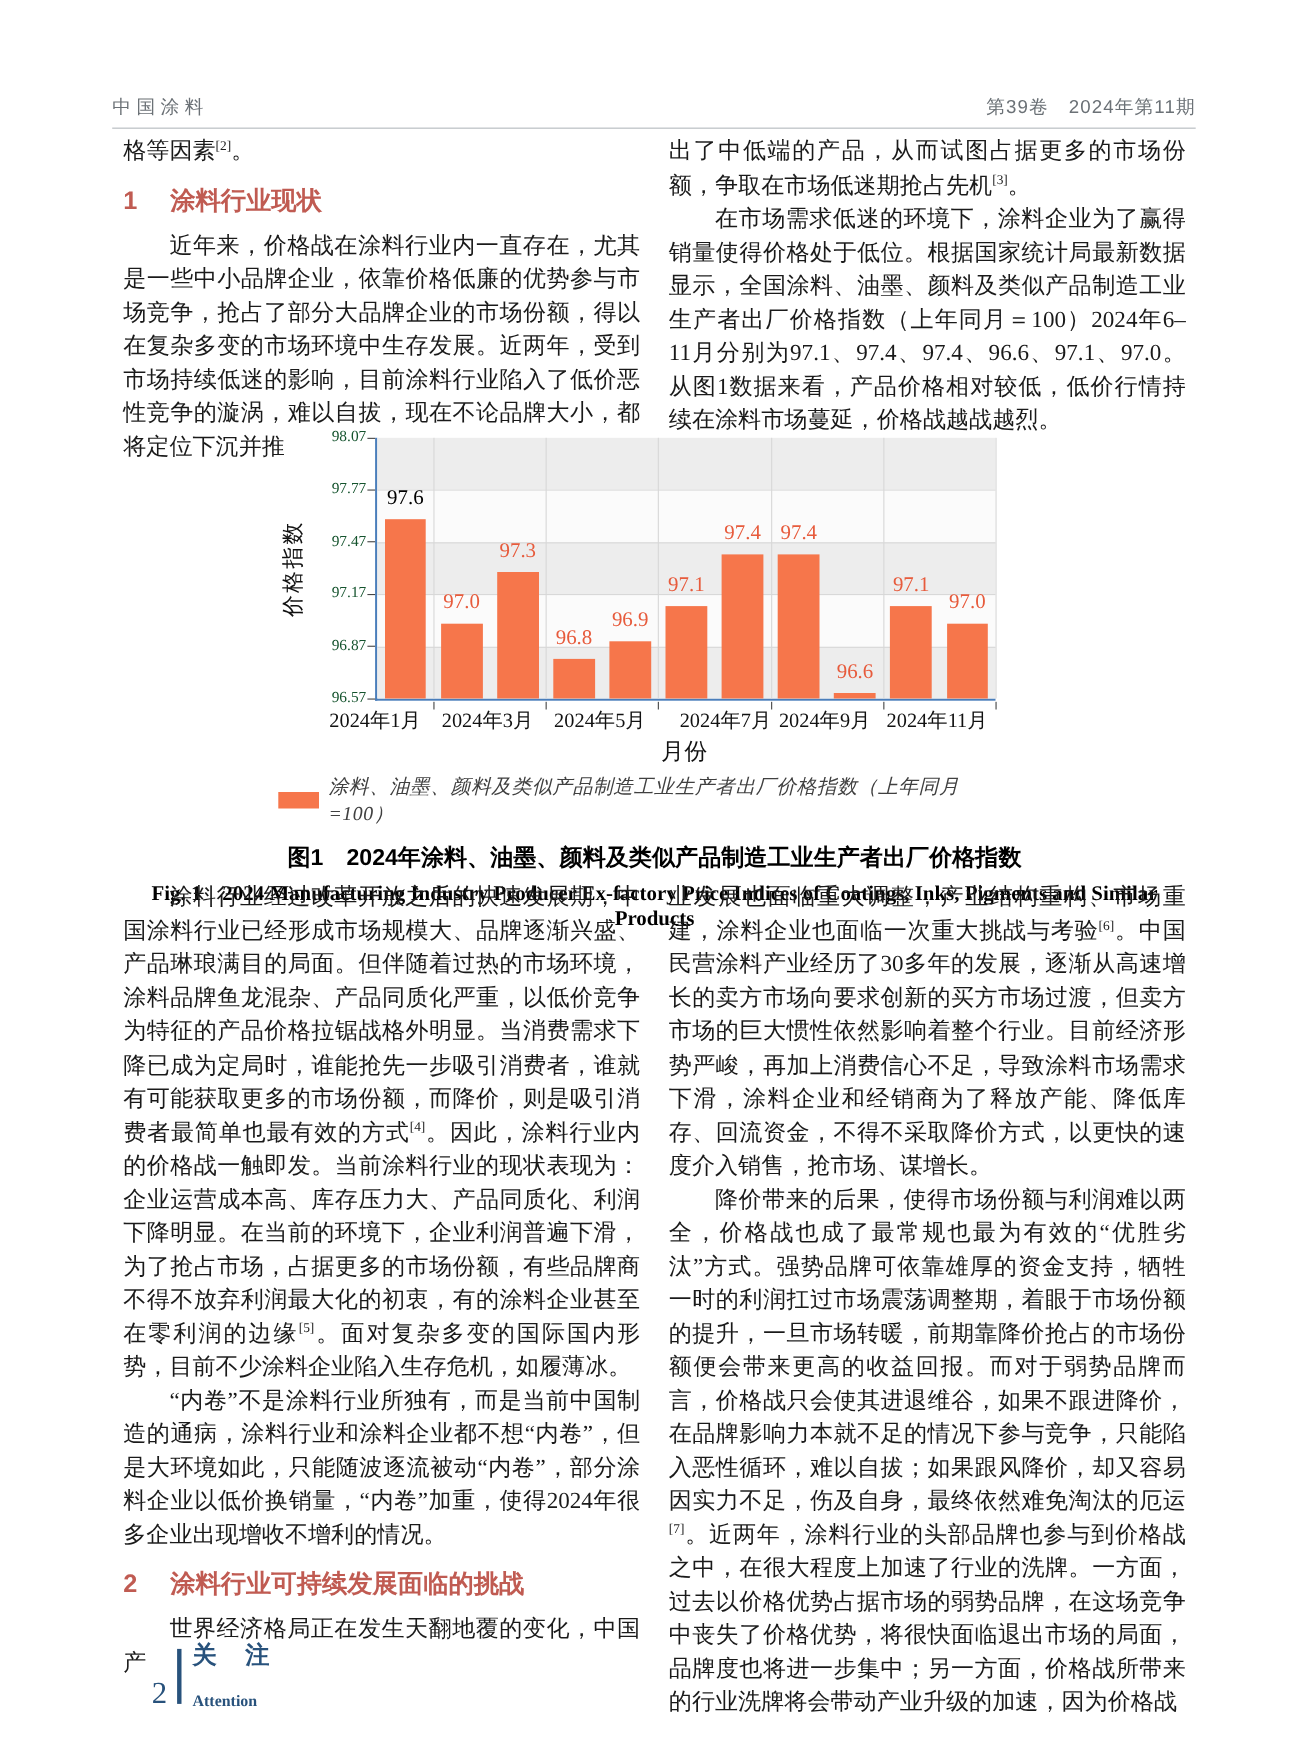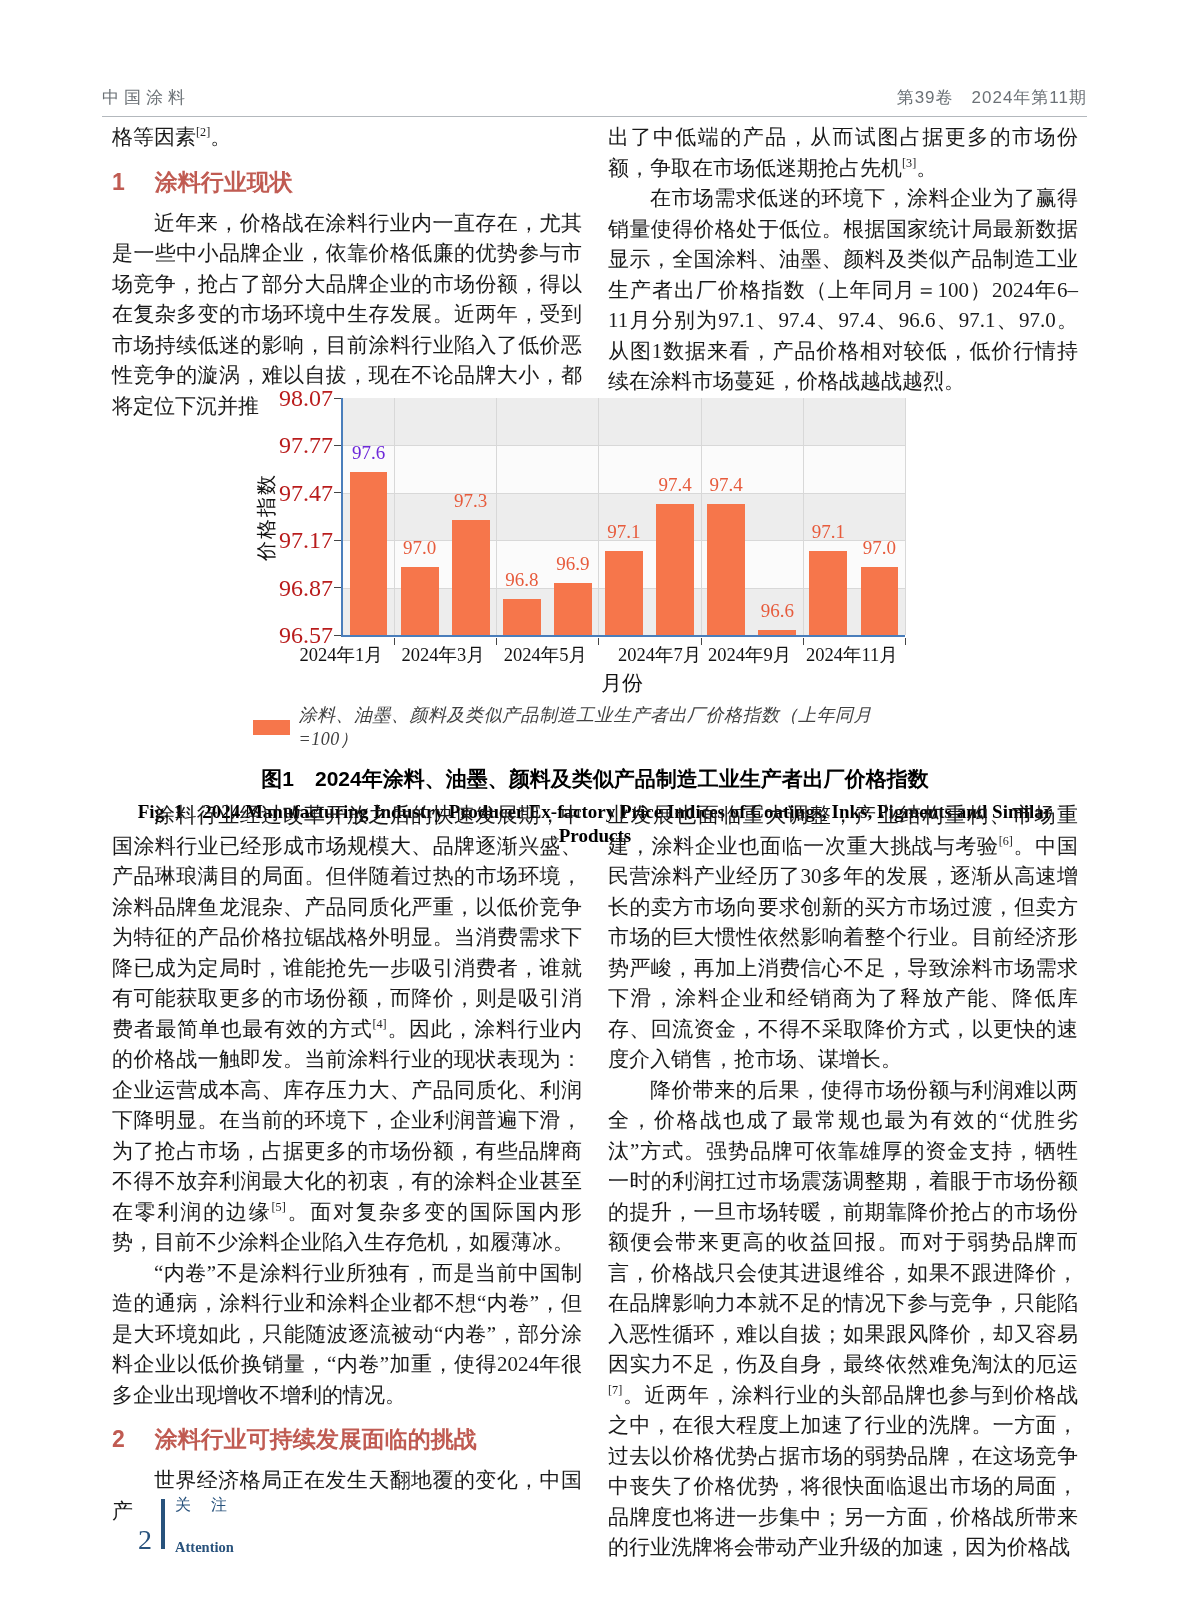--- a/index.html
+++ b/index.html
@@ -41,21 +41,21 @@
   
   .figblock{position:absolute;top:398px;left:112px;width:966px;}
   .chartwrap{margin-left:141px;width:655px;}
   .chart-row{display:flex;align-items:stretch;height:237px;}
   .y-title{position:relative;width:26px;}
   .y-title span{
     position:absolute;top:50%;left:50%;white-space:nowrap;
     transform:translate(-50%,-50%) rotate(-90deg);
     font-size:20px;letter-spacing:2px;color:#111;
   }
-  .y-labels{position:relative;width:62px;font-size:24px;color:#b91c1c;}
+  .y-labels{position:relative;width:62px;font-size:14px;color:#14532d;}
   .y-labels .yl{position:absolute;right:8px;transform:translateY(-50%);white-space:nowrap;}
   .plot{
     position:relative;width:562px;height:237px;box-sizing:content-box;
     border-left:2px solid #4A7EBB;border-bottom:2.5px solid #4A7EBB;
   }
   .band{position:absolute;left:0;width:100%;height:20%;}
   .hgrid{position:absolute;left:0;width:100%;height:1px;background:#d8d8d8;}
   .vgrid{position:absolute;top:0;height:100%;width:1px;background:#d8d8d8;}
   .ytick{position:absolute;left:-9px;width:7px;height:1px;background:#444;}
   .xtick{position:absolute;bottom:-10px;width:1px;height:7px;background:#444;}
@@ -86,21 +86,21 @@
   }
   
   .pfooter{
     position:absolute;left:138px;top:1492px;
     display:flex;align-items:center;color:#28527C;
   }
   .pfooter .pagenum{font-size:28px;margin-right:9px;align-self:flex-end;}
   .pfooter .vrule{width:4px;height:50px;background:#28527C;margin-right:10px;}
   .pfooter .col-zh{
     font-family:"Liberation Sans","DejaVu Sans",sans-serif;
-    font-size:16px;font-weight:normal;letter-spacing:2px;line-height:26px;
+    font-size:22px;font-weight:bold;letter-spacing:2px;line-height:26px;
   }
   .pfooter .col-en{font-size:14.5px;font-weight:bold;line-height:18px;margin-top:20px;}
 </style>
 </head>
 <body>
 
 <div class="page">
 
   <div class="jheader">
     <span class="jname">中国涂料</span>
@@ -155,21 +155,21 @@
             <div class="ytick" style="top: calc(60% - 0.5px);"></div>
             <div class="ytick" style="top: calc(80% - 0.5px);"></div>
             <div class="ytick" style="top: calc(100% - 0.5px);"></div>
             <div class="xtick" style="left: 9.09091%;"></div>
             <div class="xtick" style="left: 27.2727%;"></div>
             <div class="xtick" style="left: 45.4545%;"></div>
             <div class="xtick" style="left: 63.6364%;"></div>
             <div class="xtick" style="left: 81.8182%;"></div>
             <div class="xtick" style="left: 100%;"></div>
             <div class="slot" style="left: 0%; width: 9.09091%;">
-              <div class="bar-label" style="bottom: 170.74px; color: #6d28d9;">97.6</div>
+              <div class="bar-label" style="bottom: 170.74px; color: #000000;">97.6</div>
               <div class="bar" style="height: 162.74px; background: rgb(246, 118, 75);"></div>
             </div>
             <div class="slot" style="left: 9.09091%; width: 9.09091%;">
               <div class="bar-label" style="bottom: 75.94px; color: rgb(231, 91, 60);">97.0</div>
               <div class="bar" style="height: 67.94px; background: rgb(246, 118, 75);"></div>
             </div>
             <div class="slot" style="left: 18.1818%; width: 9.09091%;">
               <div class="bar-label" style="bottom: 123.34px; color: rgb(231, 91, 60);">97.3</div>
               <div class="bar" style="height: 115.34px; background: rgb(246, 118, 75);"></div>
             </div>

